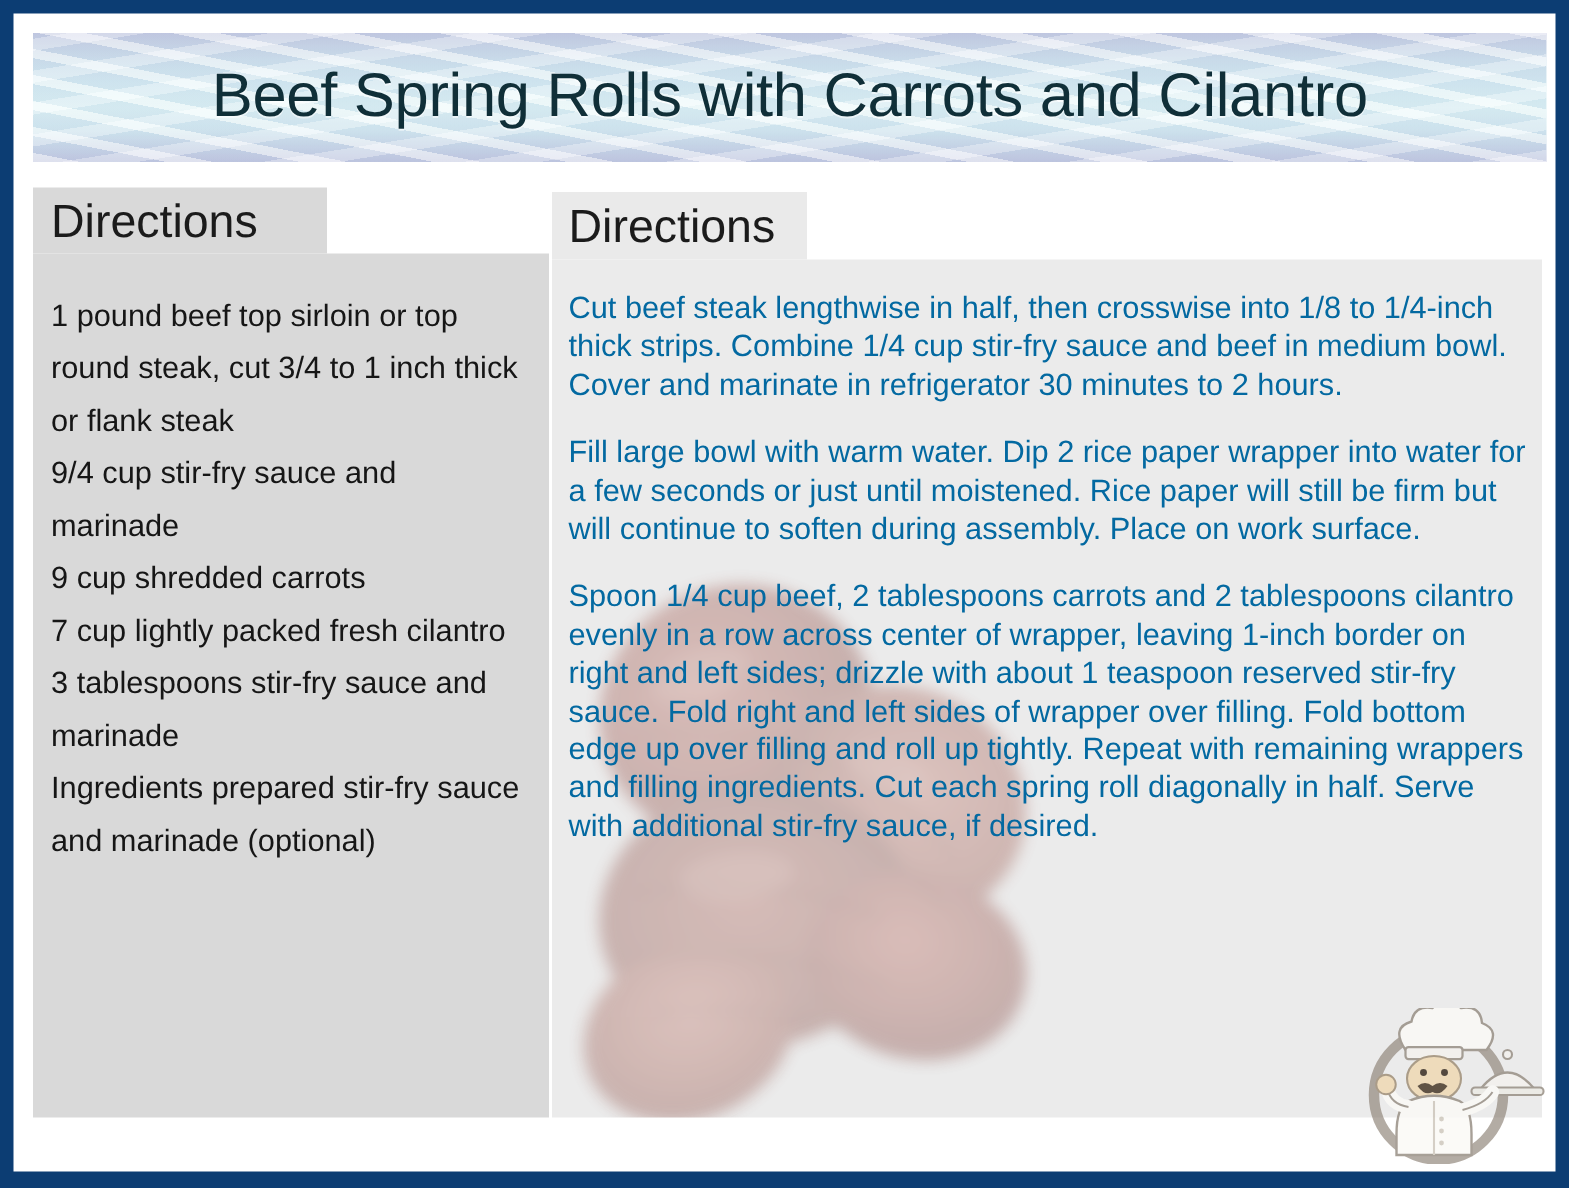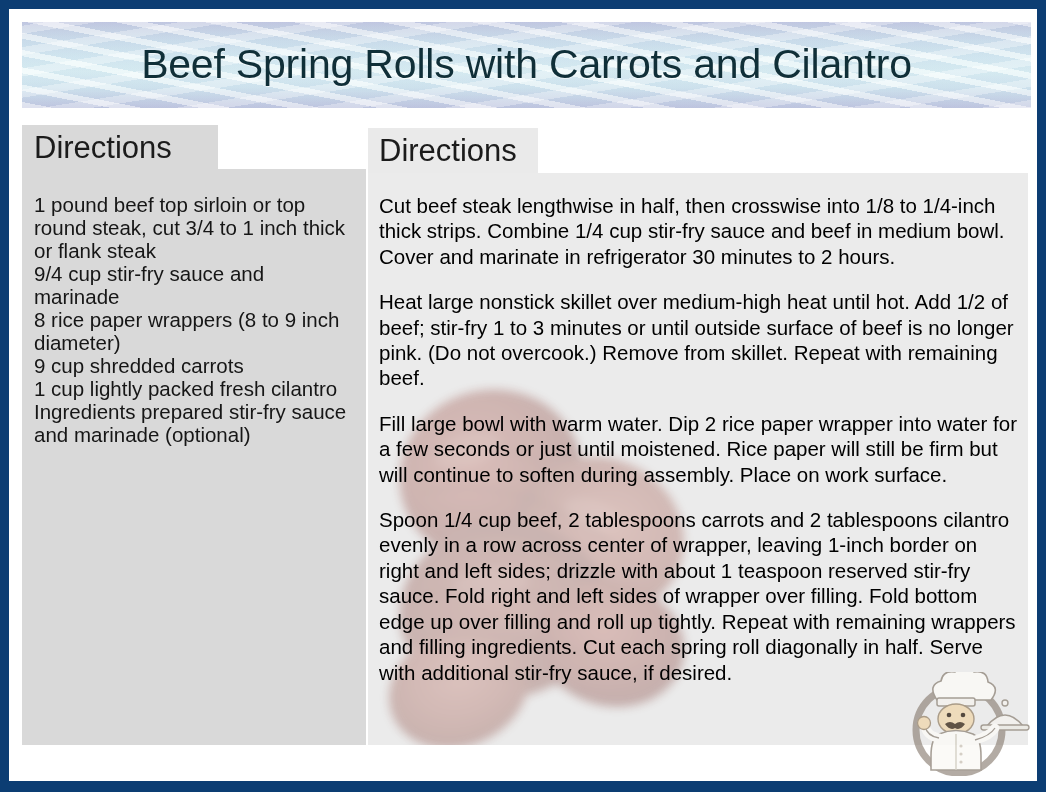--- a/index.html
+++ b/index.html
@@ -121,21 +121,21 @@
     background: #d9d9d9;
     padding: 24px 12px 10px 12px;
   }
   .ing-list {
     margin: 0;
     padding: 0;
     list-style: none;
   }
   .ing-list li {
     font-size: 20.5px;
-    line-height: 23px;
+    line-height: 35px;
     color: #161616;
     margin: 0 0 0 0;
   }
 
   
   #directions-panel {
     left: 359px;
     top: 119px;
     width: 660px;
     height: 617px;
@@ -169,21 +169,21 @@
   }
 
   .dir-paras {
     position: relative;
     z-index: 1;
   }
   .dir-paras p {
     margin: 0 0 20px 0;
     font-size: 20.5px;
     line-height: 25.4px;
-    color: #000000;
+    color: #0369a1;
   }
   .dir-paras p:last-child { margin-bottom: 15px; }
 
   
   .chef-logo {
     position: absolute;
     right: 6px;
     bottom: 5px;
     width: 130px;
     height: 104px;
@@ -204,23 +204,23 @@
     </div>
 
     <div class="panel" id="ingredients-panel">
       <div class="panel-head">
         <span class="panel-head-text">Directions</span>
       </div>
       <div class="panel-body">
         <ul class="ing-list">
           <li>1 pound beef top sirloin or top round steak, cut 3/4 to 1 inch thick or flank steak</li>
           <li>9/4 cup stir-fry sauce and marinade</li>
-          <li>8 rice paper wrappers (8 to 9 inch diameter)</li>
           <li>9 cup shredded carrots</li>
-          <li>1 cup lightly packed fresh cilantro</li>
+          <li>7 cup lightly packed fresh cilantro</li>
+          <li>3 tablespoons stir-fry sauce and marinade</li>
           <li>Ingredients prepared stir-fry sauce and marinade (optional)</li>
         </ul>
       </div>
     </div>
 
     <div class="panel" id="directions-panel">
       <div class="panel-head">
         <span class="panel-head-text">Directions</span>
       </div>
       <div class="panel-body">
@@ -264,21 +264,20 @@
             <g fill="#d7a196" opacity="0.30">
               <ellipse cx="104" cy="92" rx="34" ry="16" transform="rotate(-18 104 92)"></ellipse>
               <ellipse cx="228" cy="156" rx="28" ry="14" transform="rotate(20 228 156)"></ellipse>
               <ellipse cx="128" cy="226" rx="38" ry="16" transform="rotate(-6 128 226)"></ellipse>
             </g>
           </g>
         </svg>
 
         <div class="dir-paras">
           <p>Cut beef steak lengthwise in half, then crosswise into 1/8 to 1/4-inch thick strips. Combine 1/4 cup stir-fry sauce and beef in medium bowl. Cover and marinate in refrigerator 30 minutes to 2 hours.</p>
-          <p>Heat large nonstick skillet over medium-high heat until hot. Add 1/2 of beef; stir-fry 1 to 3 minutes or until outside surface of beef is no longer pink. (Do not overcook.) Remove from skillet. Repeat with remaining beef.</p>
           <p>Fill large bowl with warm water. Dip 2 rice paper wrapper into water for a few seconds or just until moistened. Rice paper will still be firm but will continue to soften during assembly. Place on work surface.</p>
           <p>Spoon 1/4 cup beef, 2 tablespoons carrots and 2 tablespoons cilantro evenly in a row across center of wrapper, leaving 1-inch border on right and left sides; drizzle with about 1 teaspoon reserved stir-fry sauce. Fold right and left sides of wrapper over filling. Fold bottom edge up over filling and roll up tightly. Repeat with remaining wrappers and filling ingredients. Cut each spring roll diagonally in half. Serve with additional stir-fry sauce, if desired.</p>
         </div>
       </div>
     </div>
 
     <svg class="chef-logo" viewBox="0 0 130 104">
       <g opacity="0.9">
         <circle cx="58" cy="58" r="43" fill="none" stroke="#8a7d72" stroke-width="7" opacity="0.75"></circle>
 

